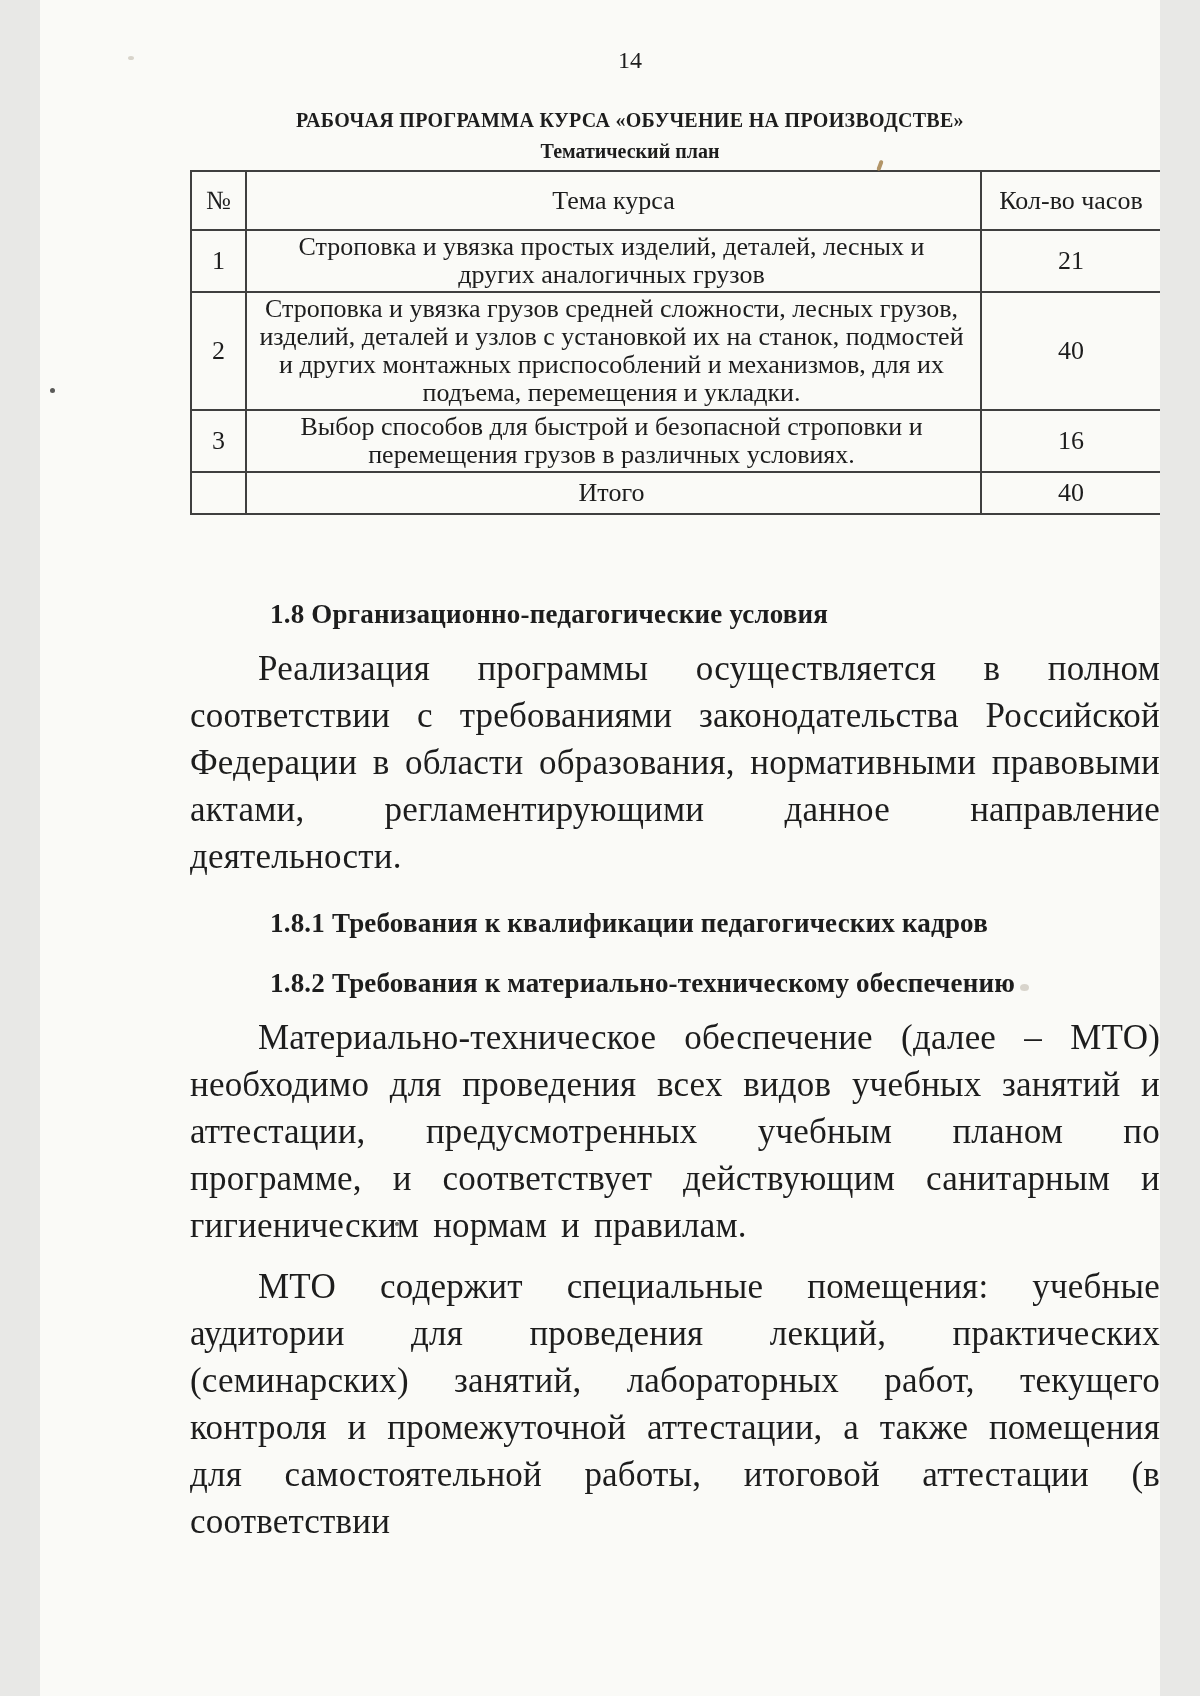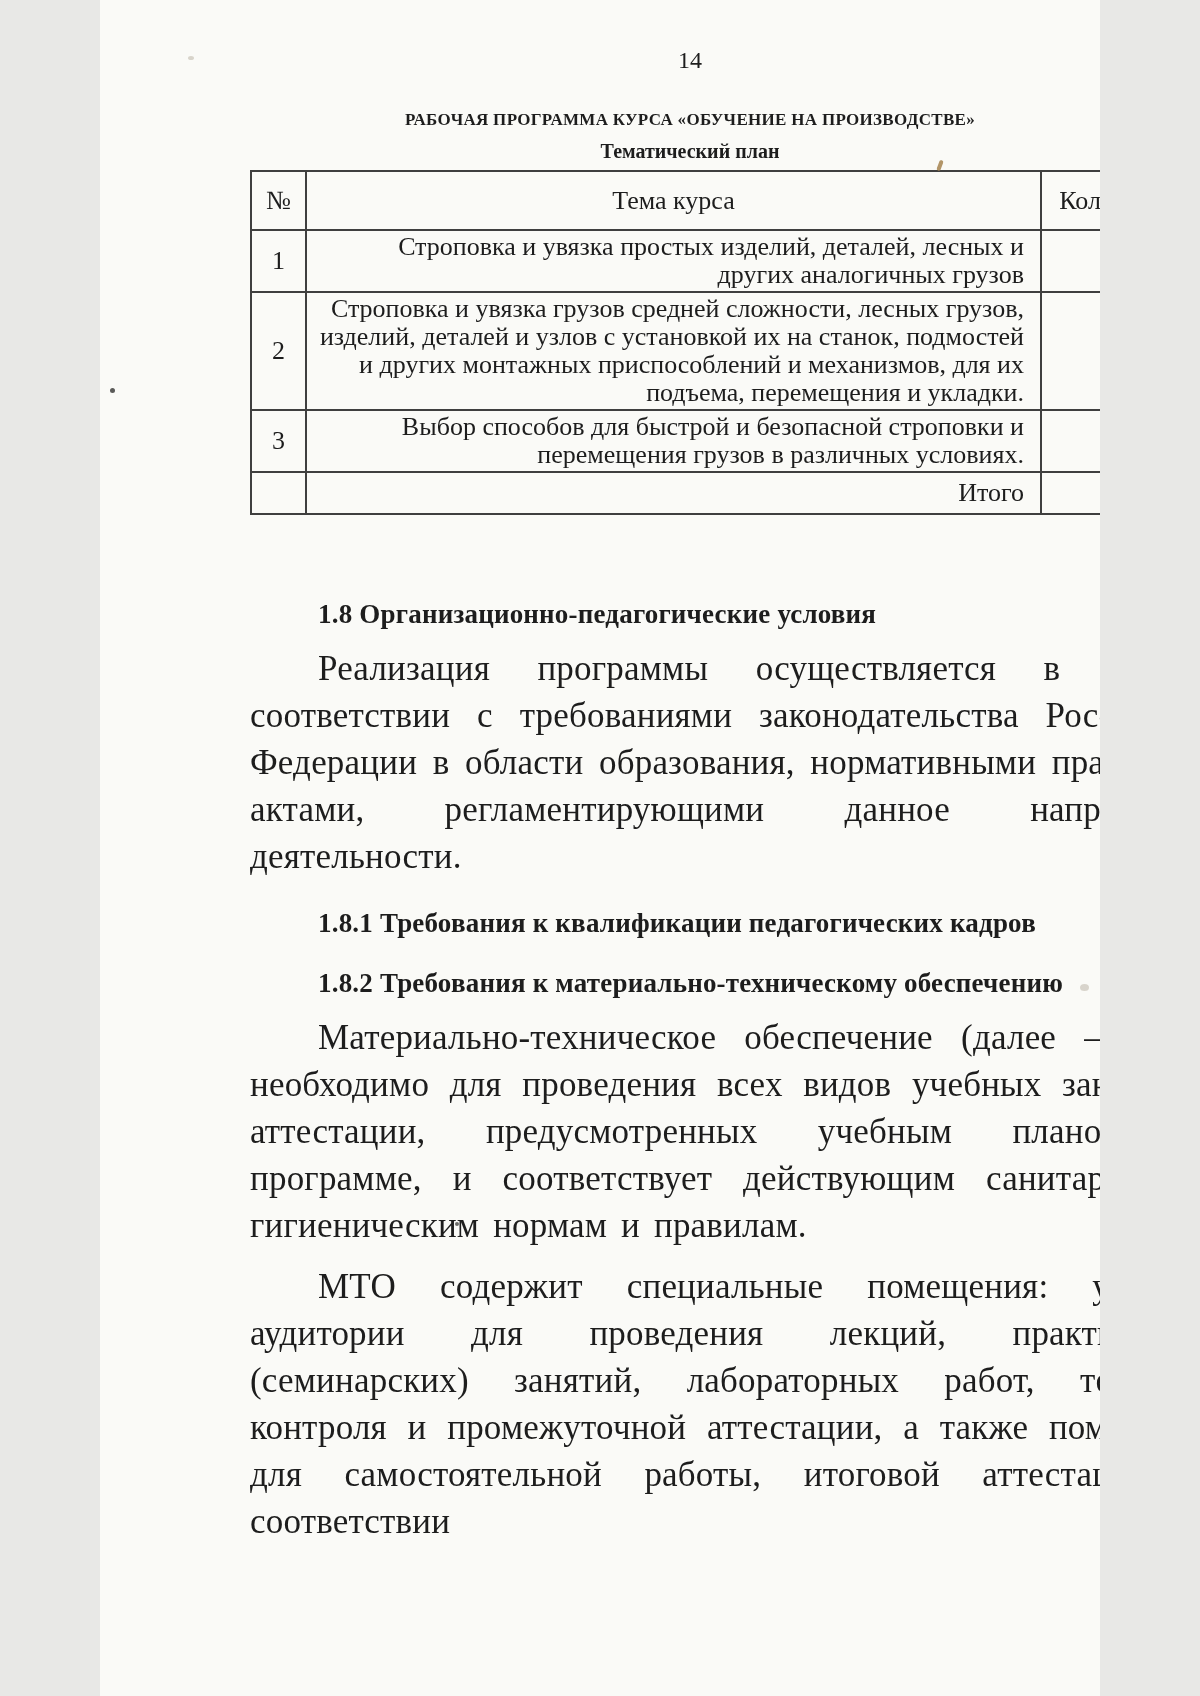--- a/index.html
+++ b/index.html
@@ -2,21 +2,21 @@
 <html lang="ru"><head>
 <meta charset="utf-8">
 <style>
   html, body {
     margin: 0;
     padding: 0;
     background: #e8e8e6;
   }
   .page {
     position: relative;
-    width: 1000px;
+    width: 1120px;
     height: 1696px;
     margin: 0 auto;
     background: #fafaf7;
     font-family: "Liberation Serif", "DejaVu Serif", serif;
     color: #1d1d1d;
     overflow: hidden;
   }
   .content {
     position: absolute;
     left: 150px;
@@ -26,21 +26,21 @@
   .page-number {
     margin-top: 46px;
     text-align: center;
     font-size: 24px;
     line-height: 28px;
     transform: translateX(-45px);
   }
   .doc-title {
     margin: 30px 0 0 0;
     text-align: center;
-    font-size: 17px;
+    font-size: 20px;
     line-height: 32px;
     font-weight: bold;
     letter-spacing: 0.3px;
     transform: translateX(-45px);
   }
   .doc-subtitle {
     margin: 0;
     text-align: center;
     font-size: 20px;
     line-height: 30px;
@@ -58,28 +58,28 @@
   table.plan th, table.plan td {
     border: 2px solid #3f3f3f;
     vertical-align: middle;
     font-weight: normal;
     padding: 2px 8px;
   }
   col.c-num   { width: 55px; }
   col.c-topic { width: 735px; }
   col.c-hours { width: 180px; }
   .cell-center { text-align: center; }
-  .cell-topic  { text-align: right; padding-left: 12px !important; padding-right: 16px !important; }
+  .cell-topic  { text-align: center; padding-left: 12px !important; padding-right: 16px !important; }
   tr.r-head  { height: 59px; }
   tr.r-1     { height: 56px; }
   tr.r-2     { height: 111px; }
   tr.r-3     { height: 57px; }
   tr.r-total { height: 42px; }
   .section-heading {
-    margin: 0;
+    margin: 12px;
     font-size: 27px;
     line-height: 34px;
     font-weight: bold;
     text-indent: 68px;
     letter-spacing: 0.2px;
   }
   .h-first  { margin-top: 82px; }
   .h-mid    { margin-top: 26px; }
   .body-par {
     margin: 14px 0 0 0;

